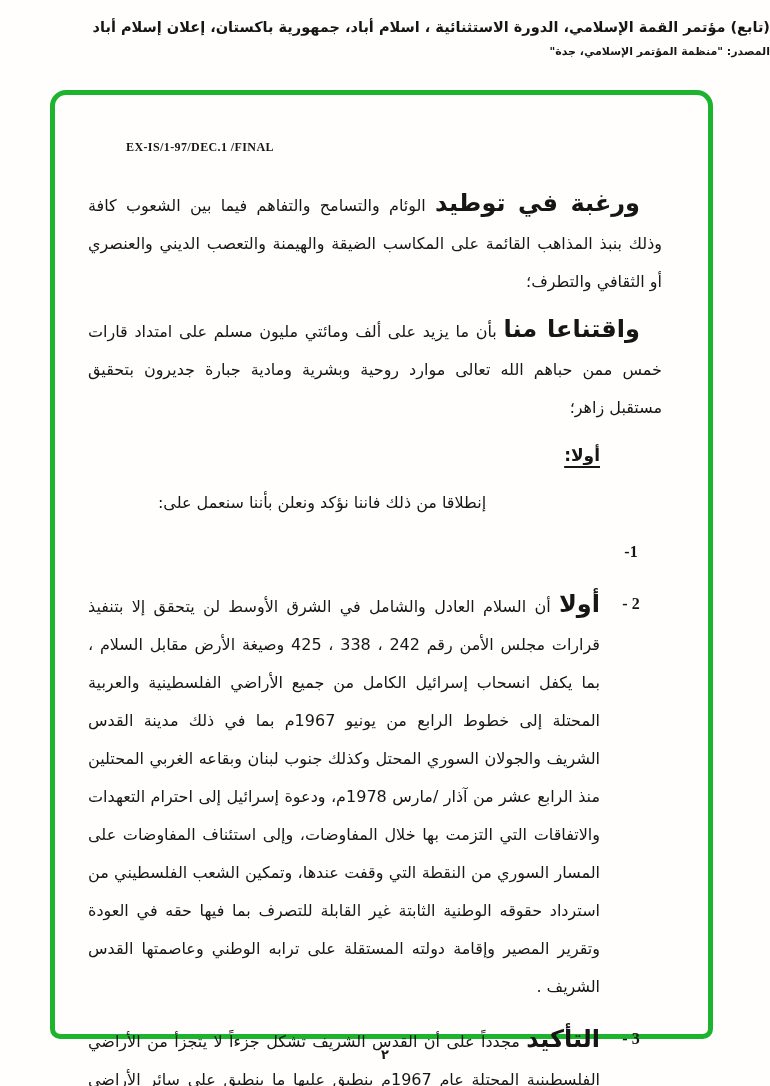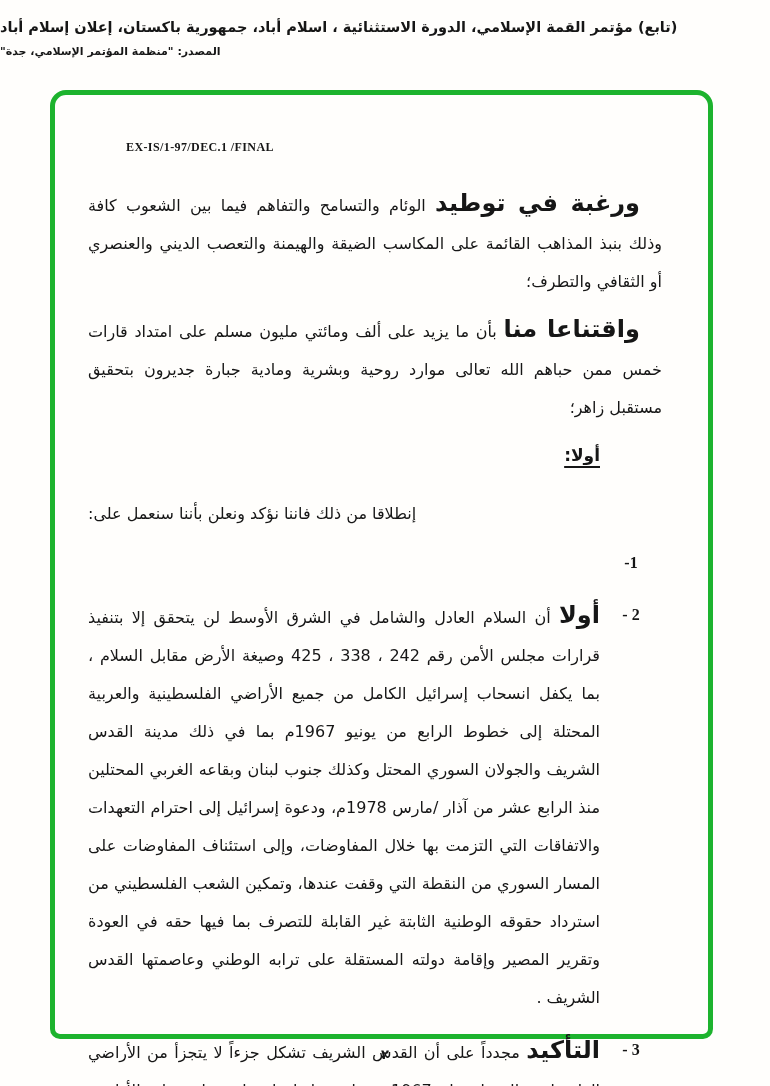--- a/index.html
+++ b/index.html
@@ -9,21 +9,21 @@
     margin:0 auto;
     background:#fffefc;
     overflow:hidden;
     font-family:"DejaVu Sans", sans-serif;
     color:#161616;
   }
 
   
   .doc-header {
     position:absolute; top:19px; left:0; right:0;
-    text-align:left; direction:rtl;
+    text-align:right; direction:rtl;
   }
   .doc-header .line1 { font-size:14.5px; font-weight:bold; letter-spacing:0; }
   .doc-header .line2 { font-size:11px;  font-weight:bold; margin-top:10px; }
 
   
   .frame {
     position:absolute;
     left:50px; top:90px;
     width:653px; height:939px;
     border:5px solid #1db32e;
@@ -51,21 +51,21 @@
   .lead { font-weight:bold; font-size:24px;margin-top:39px; }
 
   .section-heading { margin-top:12px; margin-left:0; margin-right:62px; line-height:32px; }
   .section-heading .heading-text {
     font-weight:bold; font-size:17px;
     text-decoration:underline;
     text-decoration-thickness:2px;
     text-underline-offset:5px;
   }
 
-  .intro-line { margin-top:26px; margin-right:106px; line-height:32px; text-align:left; }
+  .intro-line { margin-top:15px; margin-right:106px; line-height:32px; text-align:center; }
 
   .items { margin-top:4px; }
   .item { display:flex; margin-top:14px; }
   .item-marker {
     flex:0 0 62px;
     direction:ltr; text-align:center;
     font-family:"Liberation Serif", serif;
     font-weight:bold; font-size:16px; line-height:38px;
   }
   .item-text { flex:1; text-align:justify; }

